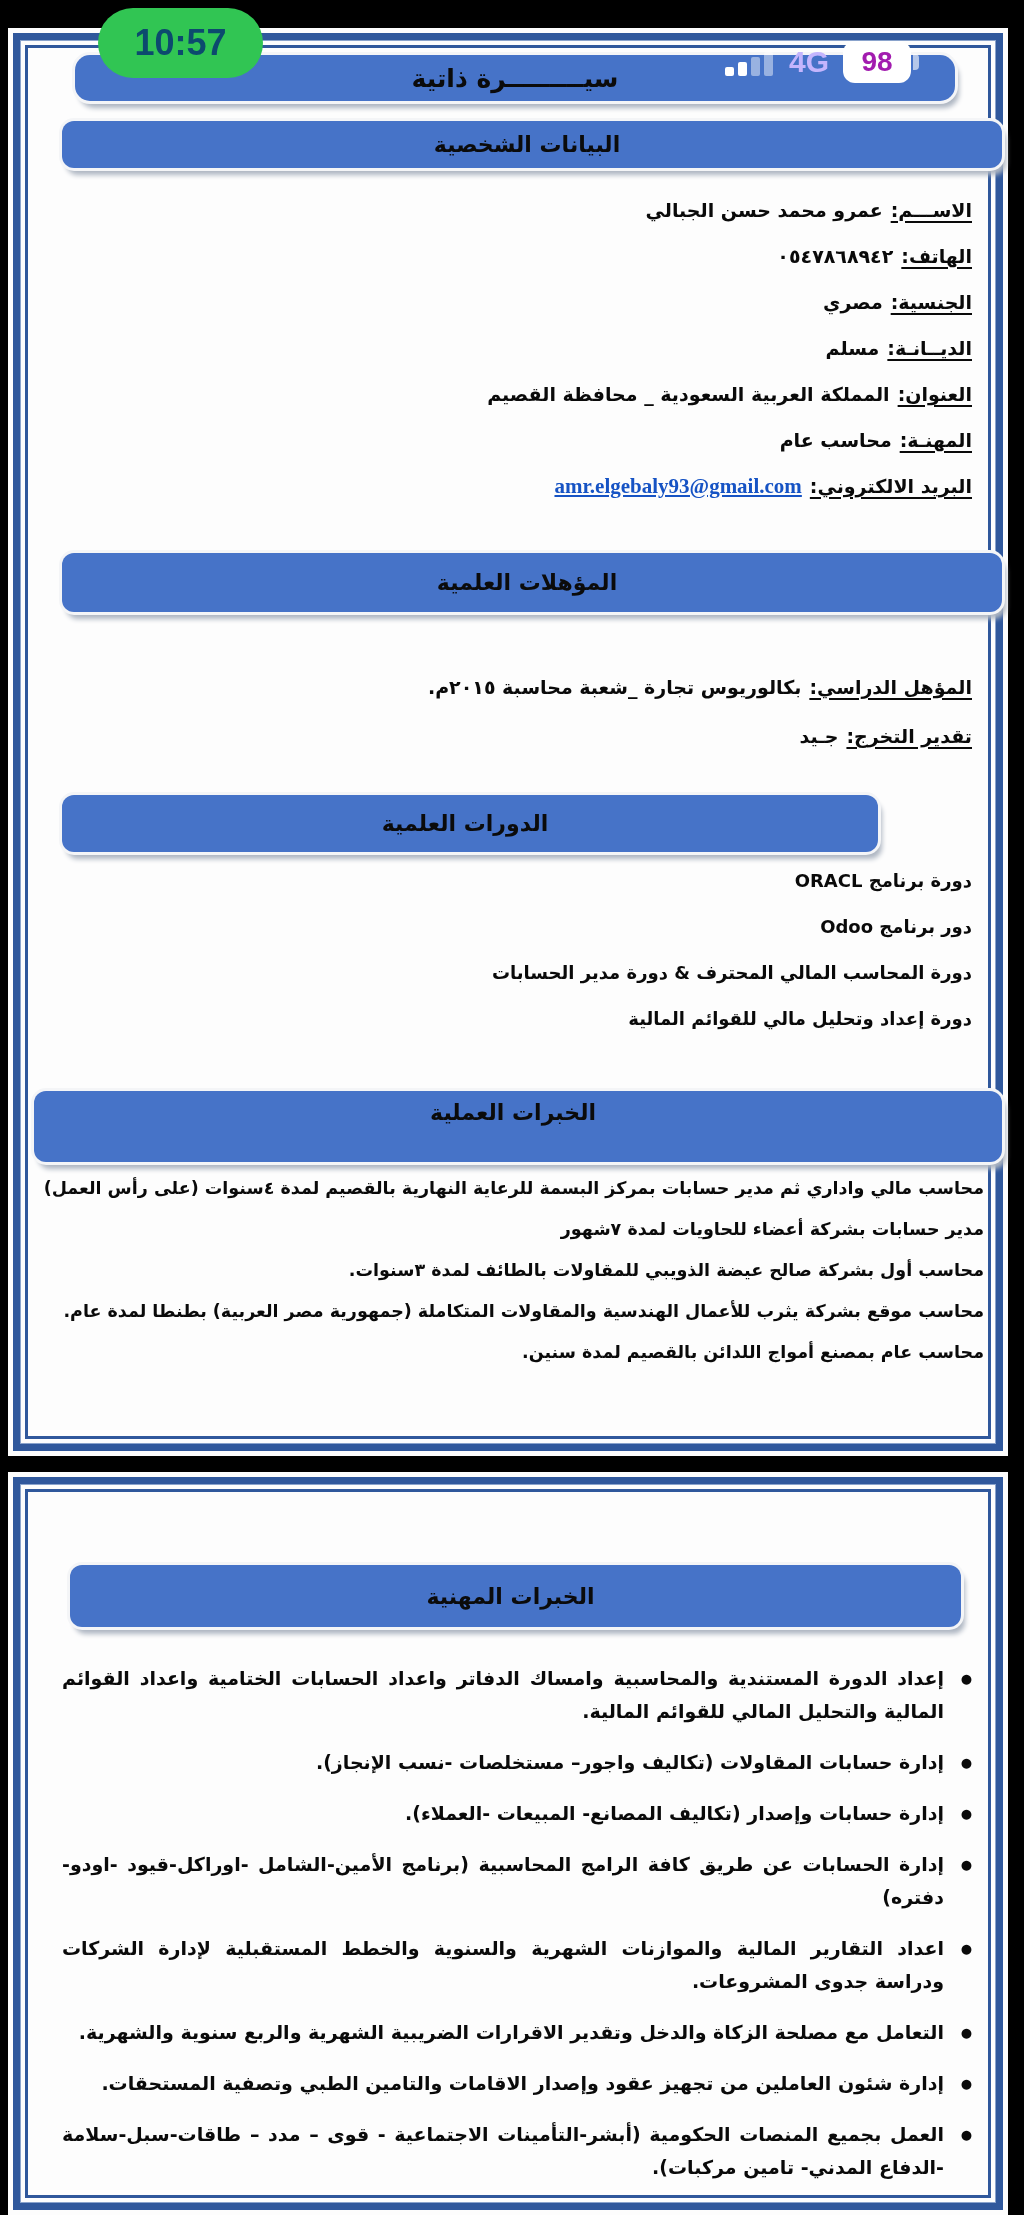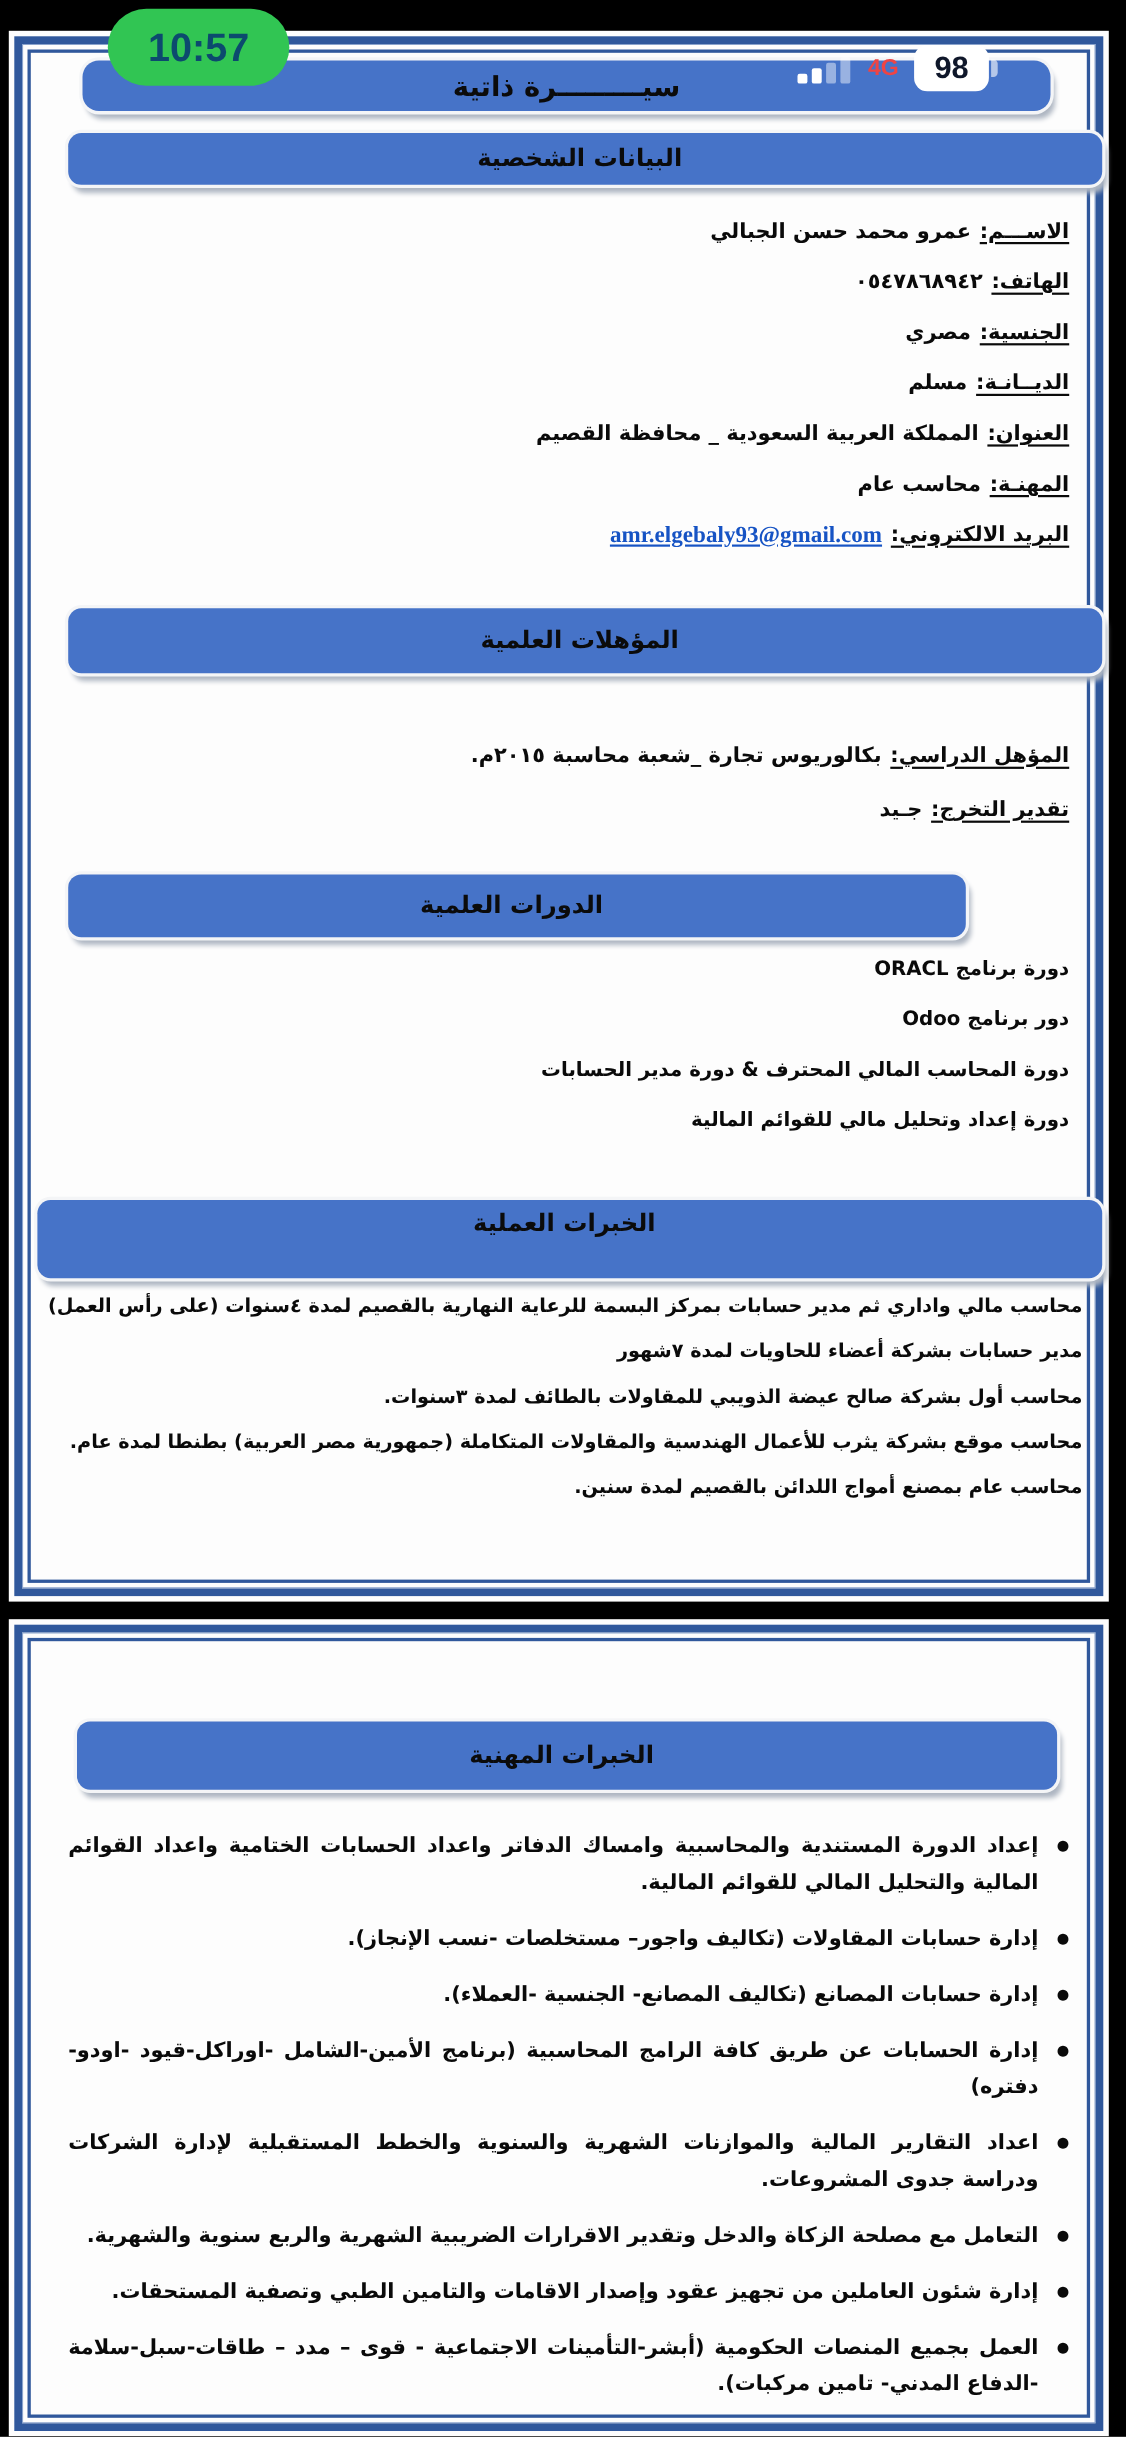--- a/index.html
+++ b/index.html
@@ -50,24 +50,24 @@
   #time-pill{position:absolute;left:98px;top:8px;width:165px;height:70px;border-radius:35px;
              background:#31c553;display:flex;align-items:center;justify-content:center;
              color:#0c4a6e;font-size:36px;font-weight:600;font-family:"Liberation Sans","DejaVu Sans",sans-serif;z-index:30;}
   #status-right{position:absolute;left:725px;top:40px;width:240px;height:44px;z-index:30;
                 display:flex;align-items:center;}
   #signal{display:flex;align-items:flex-end;gap:4px;height:24px;margin-top:4px;}
   #signal .bar{width:9px;border-radius:2px;background:#fff;}
   #signal .bar.b1{height:9px;}#signal .bar.b2{height:14px;}
   #signal .bar.b3{height:19px;background:rgba(255,255,255,0.45);}
   #signal .bar.b4{height:24px;background:rgba(255,255,255,0.45);}
-  #network{color:#ef4444;font-size:21px;font-weight:700;margin:0 14px 0 16px;
+  #network{color:#c4b5fd;font-size:30px;font-weight:700;margin:0 14px 0 16px;
            font-family:"Liberation Sans","DejaVu Sans",sans-serif;}
   #battery{width:68px;height:42px;border-radius:12px;background:#fff;display:flex;
-           align-items:center;justify-content:center;color:#0f172a;font-size:28px;font-weight:700;
+           align-items:center;justify-content:center;color:#a21caf;font-size:28px;font-weight:700;
            font-family:"Liberation Sans","DejaVu Sans",sans-serif;}
   #battery-nub{width:6px;height:16px;border-radius:0 4px 4px 0;background:rgba(255,255,255,0.6);margin-left:2px;}
 </style>
 </head>
 <body>
 
 <div id="screen">
 
   <div class="page" id="page-1">
     <div class="b-outer"></div>
@@ -156,21 +156,21 @@
     <div class="lrow">محاسب مالي واداري ثم مدير حسابات بمركز البسمة للرعاية النهارية بالقصيم لمدة ٤سنوات (على رأس العمل)</div>
     <div class="lrow">مدير حسابات بشركة أعضاء للحاويات لمدة ٧شهور</div>
     <div class="lrow">محاسب أول بشركة صالح عيضة الذويبي للمقاولات بالطائف لمدة ٣سنوات.</div>
     <div class="lrow">محاسب موقع بشركة يثرب للأعمال الهندسية والمقاولات المتكاملة (جمهورية مصر العربية) بطنطا لمدة عام.</div>
     <div class="lrow">محاسب عام بمصنع أمواج اللدائن بالقصيم لمدة سنين.</div>
   </div>
 
   <div id="bullets">
     <div class="bullet"><span class="dot">●</span><span>إعداد الدورة المستندية والمحاسبية وامساك الدفاتر واعداد الحسابات الختامية واعداد القوائم المالية والتحليل المالي للقوائم المالية.</span></div>
     <div class="bullet"><span class="dot">●</span><span>إدارة حسابات المقاولات (تكاليف واجور– مستخلصات -نسب الإنجاز).</span></div>
-    <div class="bullet"><span class="dot">●</span><span>إدارة حسابات المصانع (تكاليف المصانع- الجنسية -العملاء).</span></div>
+    <div class="bullet"><span class="dot">●</span><span>إدارة حسابات وإصدار (تكاليف المصانع- المبيعات -العملاء).</span></div>
     <div class="bullet"><span class="dot">●</span><span>إدارة الحسابات عن طريق كافة الرامج المحاسبية (برنامج الأمين-الشامل -اوراكل-قيود -اودو-دفتره)</span></div>
     <div class="bullet"><span class="dot">●</span><span>اعداد التقارير المالية والموازنات الشهرية والسنوية والخطط المستقبلية لإدارة الشركات ودراسة جدوى المشروعات.</span></div>
     <div class="bullet"><span class="dot">●</span><span>التعامل مع مصلحة الزكاة والدخل وتقدير الاقرارات الضريبية الشهرية والربع سنوية والشهرية.</span></div>
     <div class="bullet"><span class="dot">●</span><span>إدارة شئون العاملين من تجهيز عقود وإصدار الاقامات والتامين الطبي وتصفية المستحقات.</span></div>
     <div class="bullet"><span class="dot">●</span><span>العمل بجميع المنصات الحكومية (أبشر-التأمينات الاجتماعية - قوى – مدد – طاقات-سبل-سلامة -الدفاع المدني- تامين مركبات).</span></div>
   </div>
 
   <div id="time-pill">
     <span>10:57</span>
   </div>

